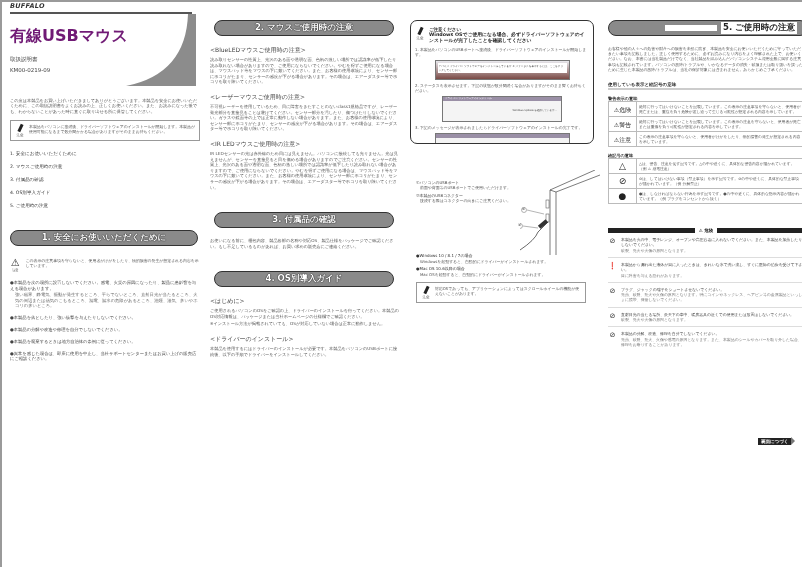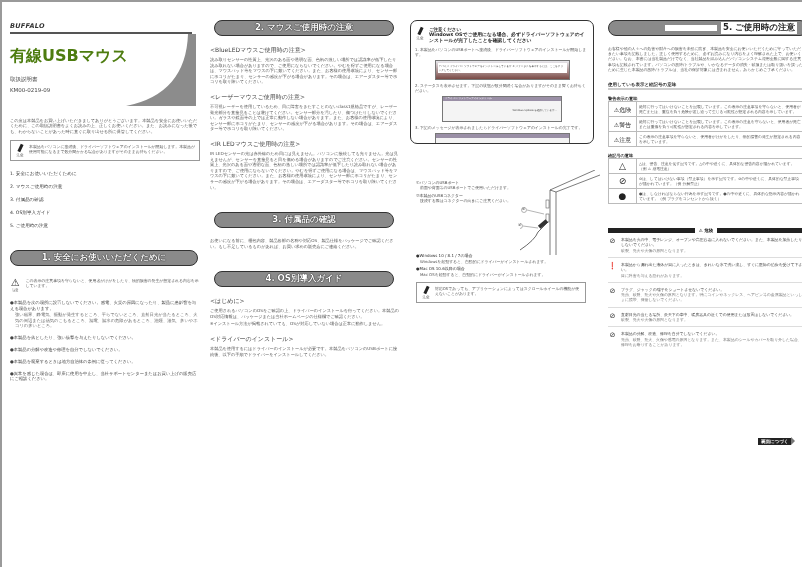--- a/index.html
+++ b/index.html
@@ -24,27 +24,27 @@
 .warn-item .i{width:9px;flex:0 0 9px;font-size:7px;color:#333;text-align:center}
 .warn-item .tx{font-size:3.9px;line-height:5.3px;color:#444}
 .warn-item .tx .s{color:#777}
 </style>
 </head>
 <body>
 
 <div class="page">
 
   <div class="col" style="left:8px;width:190px">
-    <div style="margin-top:20px;font-size:6.5px;font-weight:bold;font-style:italic;color:#333;letter-spacing:0.3px">BUFFALO</div>
+    <div style="margin-top:0;font-size:6.5px;font-weight:bold;font-style:italic;color:#333;letter-spacing:0.3px">BUFFALO</div>
     <div style="width:182px;height:1.5px;background:#555;margin-top:2px"></div>
     <div style="position:relative;height:72px">
       <svg style="position:absolute;right:4px;top:0" width="70" height="72" viewBox="0 0 70 72">
         <path d="M70 0 L70 72 L0 72 Q60 60 62 0 Z" fill="#8c8c8c"></path>
       </svg>
-      <div style="position:absolute;top:12px;left:0;font-size:16px;font-weight:bold;color:#4d7c0f">有線USBマウス</div>
+      <div style="position:absolute;top:12px;left:0;font-size:16px;font-weight:bold;color:#701a75">有線USBマウス</div>
       <div style="position:absolute;top:42px;left:0;font-size:5.5px;color:#444">取扱説明書</div>
       <div style="position:absolute;top:53px;left:0;font-size:5.5px;color:#444">KM00-0219-09</div>
     </div>
     <div class="t" style="margin-top:12px">この度は本製品をお買い上げいただきましてありがとうございます。本製品を安全にお使いいただくために、この取扱説明書をよくお読みの上、正しくお使いください。また、お読みになった後でも、わからないことがあった時に直ぐに取り出せる所に保管してください。</div>
     <div class="note-box" style="margin-top:6px">
       <div class="pen">
           <div class="p"></div>
           <div class="l">注意</div>
         </div>
       <div class="t" style="font-size:3.9px;line-height:5px">本製品をパソコンに接続後、ドライバーソフトウェアのインストールが開始します。本製品が使用可能になるまで数分間かかる場合がありますがそのままお待ちください。</div>

